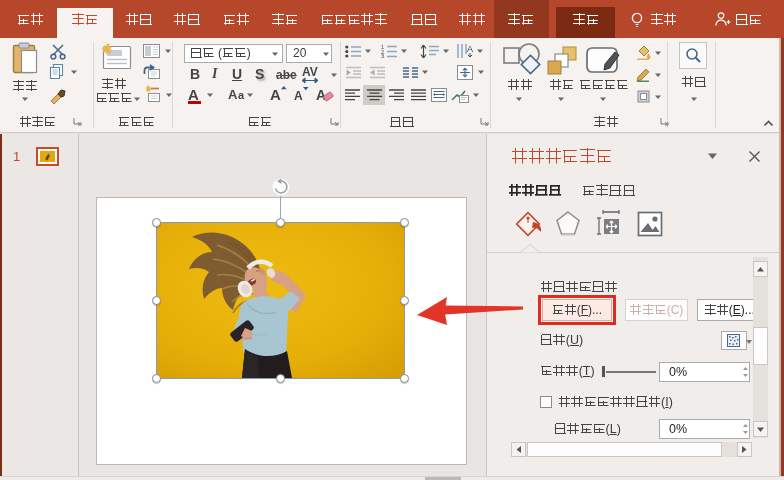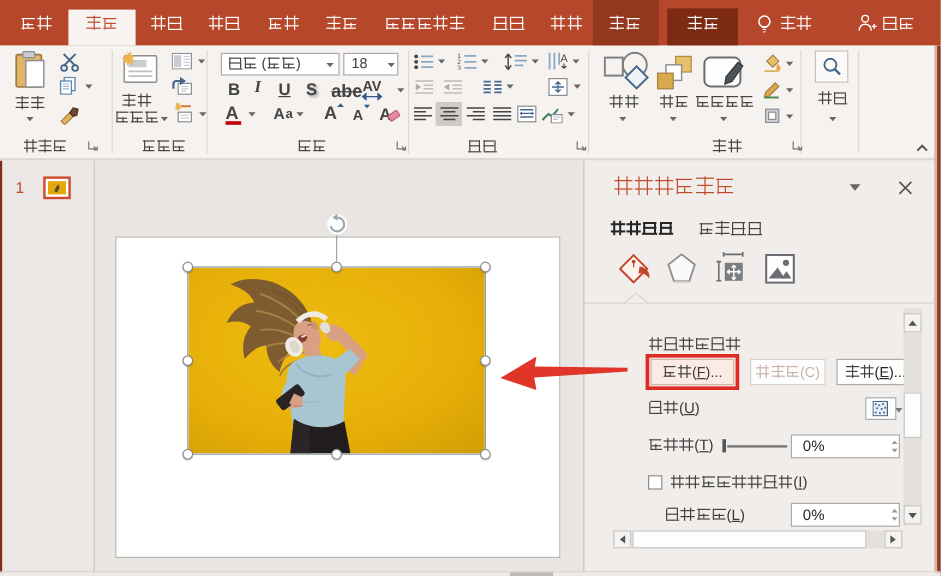--- a/index.html
+++ b/index.html
@@ -153,30 +153,30 @@
 <rect x="5.5" y="8.5" width="11" height="8" fill="#fff" stroke="#8A8E92"></rect>
 <path d="M7.5 11h7M7.5 13.5h7" stroke="#C9CDD1"></path>
   </svg>
 <svg class="s" style="left:165px;top:92px" width="8" height="6" viewBox="0 0 8 6">
     <path d="M1 1.5h6L4 5z" fill="#666"></path>
   </svg>
 <div class="ab" style="left:184px;top:44px;width:99px;height:19px;background:#fff;border:1px solid #ABABAB;font-size:12px;color:#3B3B3B;line-height:17px;padding-left:5px"><i class="g v1"></i><i class="g v3"></i> (<i class="g v3"></i><i class="g v3"></i>)</div>
 <svg class="s" style="left:271px;top:51px" width="8" height="6" viewBox="0 0 8 6">
     <path d="M1 1.5h6L4 5z" fill="#666"></path>
   </svg>
-<div class="ab" style="left:286px;top:44px;width:46px;height:19px;background:#fff;border:1px solid #ABABAB;font-size:12px;color:#3B3B3B;line-height:17px;padding-left:6px">18</div>
+<div class="ab" style="left:286px;top:44px;width:46px;height:19px;background:#fff;border:1px solid #ABABAB;font-size:12px;color:#3B3B3B;line-height:17px;padding-left:6px">20</div>
 <svg class="s" style="left:322px;top:51px" width="8" height="6" viewBox="0 0 8 6">
     <path d="M1 1.5h6L4 5z" fill="#666"></path>
   </svg>
 <div class="ab" style="left:188px;top:66px;width:150px;height:16px;font-size:14px;color:#444">
     <b class="ab" style="left:2px">B</b>
     <span class="ab" style="left:24px;font-style:italic;font-family:'Liberation Serif',serif"><b>I</b></span>
     <b class="ab" style="left:44px;text-decoration:underline">U</b>
     <b class="ab" style="left:67px;text-shadow:1.5px 1.5px 2px #aaa">S</b>
-    <b class="ab" style="left:88px;text-decoration:line-through;font-size:15px;top:2px">abe</b>
+    <b class="ab" style="left:88px;text-decoration:line-through;font-size:12px;top:2px">abe</b>
     <b class="ab" style="left:114px;font-size:12px;top:-1px">AV</b>
     <svg class="ab" style="left:112px;top:11px" width="20" height="7" viewBox="0 0 20 7">
       <path d="M2 3.5h16M2 3.5l3-2.5v5zM18 3.5l-3-2.5v5z" stroke="#2F5C8A" fill="#2F5C8A" stroke-width="1"></path>
     </svg>
   </div>
 <svg class="s" style="left:330px;top:72px" width="8" height="6" viewBox="0 0 8 6">
     <path d="M1 1.5h6L4 5z" fill="#666"></path>
   </svg>
 <div class="ab" style="left:188px;top:86px;width:150px;height:18px;font-size:15px;color:#444">
     <b class="ab" style="left:0">A</b>

